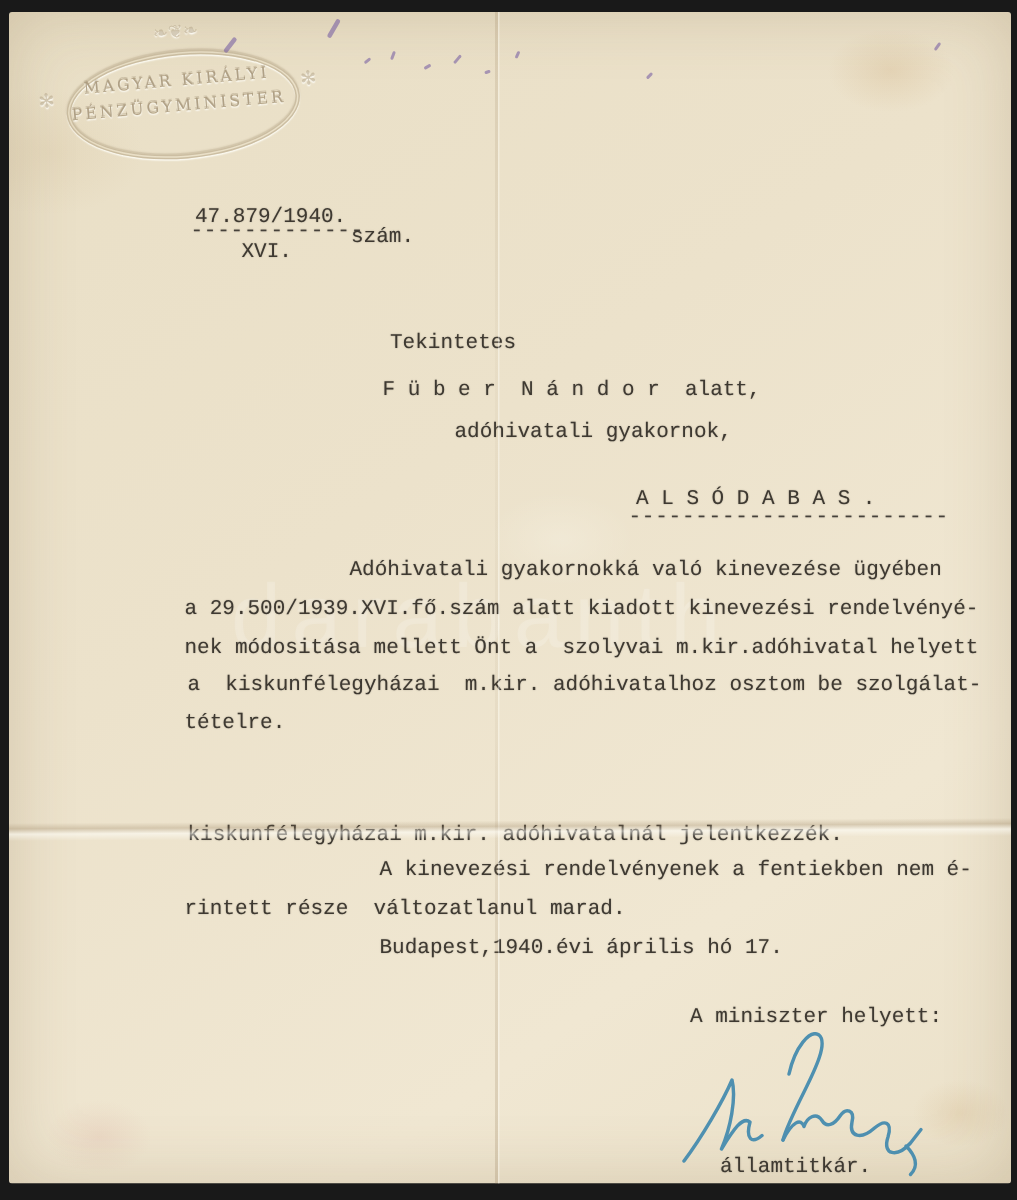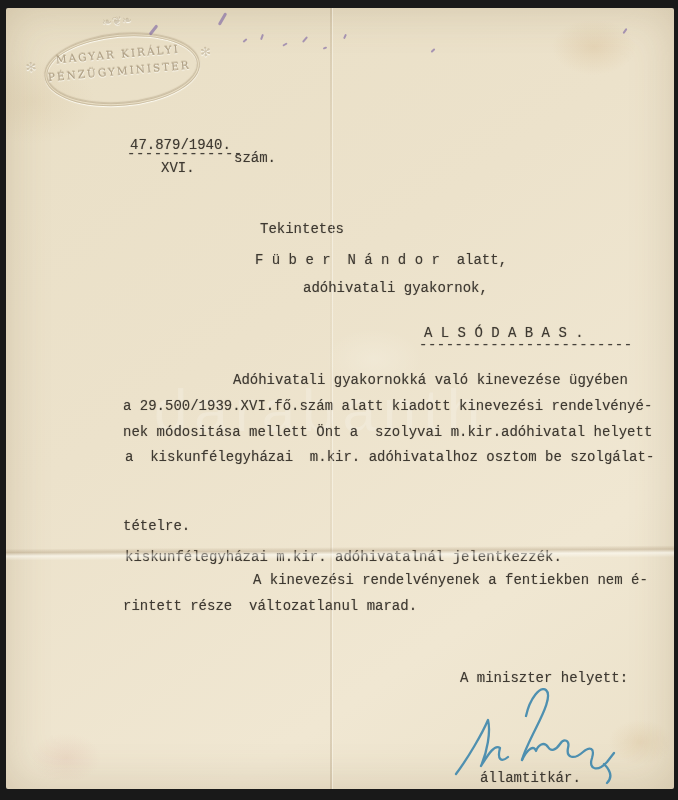--- a/index.html
+++ b/index.html
@@ -123,27 +123,28 @@
     <div class="t" style="left:254px;top:213px;">Tekintetes</div>
     <div class="t" style="left:249px;top:244px;">F ü b e r  N á n d o r  alatt,</div>
     <div class="t" style="left:297px;top:272px;">adóhivatali gyakornok,</div>
     <div class="t" style="left:418px;top:317px;">A L S Ó D A B A S .</div>
     <div class="t dashes" style="left:413px;top:329px;">------------------------</div>
 
     <div class="t" style="left:227px;top:364px;">Adóhivatali gyakornokká való kinevezése ügyében</div>
     <div class="t" style="left:117px;top:390px;">a 29.500/1939.XVI.fő.szám alatt kiadott kinevezési rendelvényé-</div>
     <div class="t" style="left:117px;top:416px;">nek módositása mellett Önt a  szolyvai m.kir.adóhivatal helyett</div>
     <div class="t" style="left:119px;top:441px;">a  kiskunfélegyházai  m.kir. adóhivatalhoz osztom be szolgálat-</div>
-    <div class="t" style="left:117px;top:466px;margin-top:44px;">tételre.</div>
+    <div class="t" style="left:117px;top:466px;">tételre.</div>
 
     <div class="t" style="left:119px;top:541px;">kiskunfélegyházai m.kir. adóhivatalnál jelentkezzék.</div>
 
     <div class="t" style="left:117px;top:590px;">rintett része  változatlanul marad.</div>
     <div class="t" style="left:247px;top:564px;">A kinevezési rendelvényenek a fentiekben nem é-</div>
 
+    <div class="t" style="left:247px;top:616px;">Budapest,1940.évi április hó 17.</div>
 
     <div class="t" style="left:454px;top:662px;">A miniszter helyett:</div>
 
     <svg class="sig" width="185" height="105" viewBox="0 0 185 105">
       <g fill="none" stroke="#4189ae" stroke-width="2.3" stroke-linecap="round" stroke-linejoin="round" opacity="0.92">
         <path d="M 6 92 C 18 76, 32 52, 38 38 C 41 50, 37 70, 31 84 C 39 71, 45 62, 50 66 C 47 77, 51 81, 58 75"></path>
         <path d="M 76 34 C 80 16, 90 4, 96 8 C 102 13, 94 30, 86 46 C 80 58, 74 70, 72 78"></path>
         <path d="M 72 78 C 78 66, 84 63, 86 69 C 88 63, 94 59, 98 65 C 101 70, 106 68, 110 62 C 114 56, 120 58, 118 66 C 116 76, 124 78, 133 70 C 140 64, 145 66, 142 76 C 138 88, 148 90, 157 80 L 164 71"></path>
         <path d="M 154 82 C 160 88, 163 95, 157 101"></path>
       </g>

